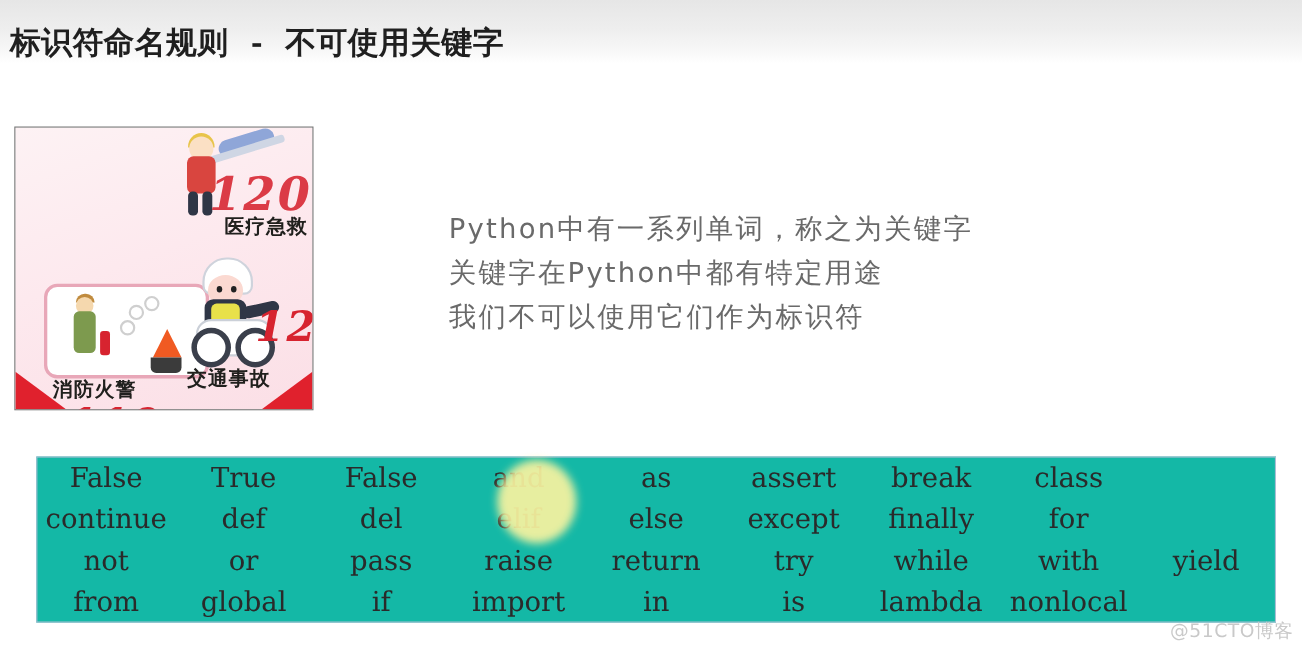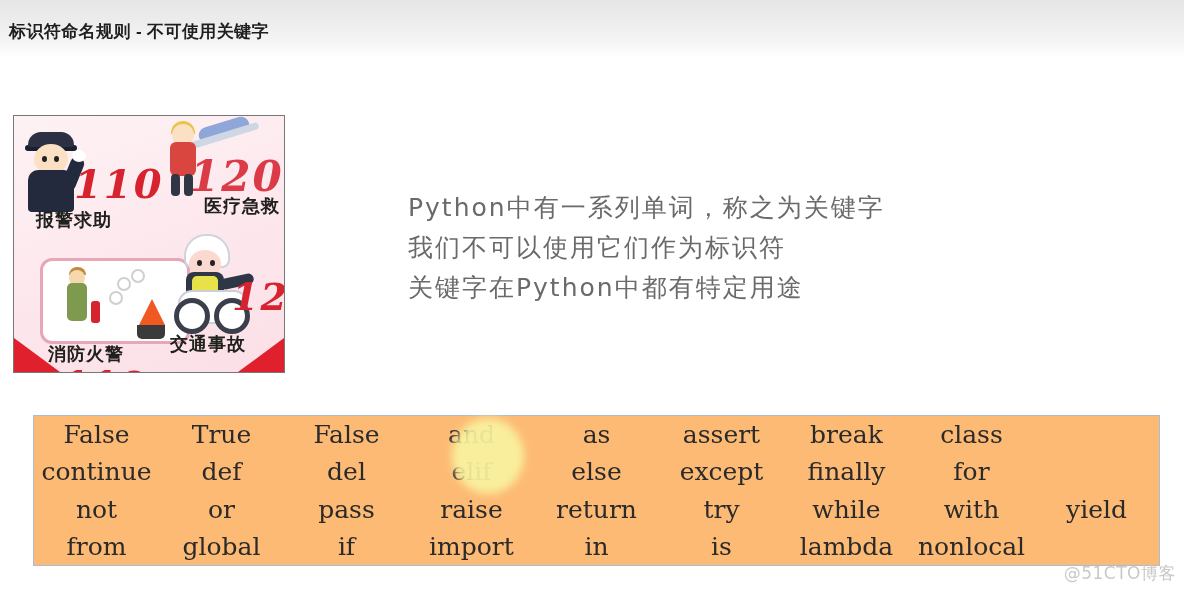--- a/index.html
+++ b/index.html
@@ -18,26 +18,26 @@
   
   #header-band {
     position: absolute;
     left: 0; top: 0;
     width: 1184px; height: 58px;
     background: linear-gradient(to bottom, #e6e6e6 0%, #eeeeee 45%, #f7f7f7 78%, #ffffff 100%);
   }
   #page-title {
     position: absolute;
     left: 9px; top: 20px;
-    font-size: 17px;
+    font-size: 28px;
     font-weight: bold;
     color: #1f1f1f;
     letter-spacing: 0.4px;
     white-space: nowrap;
-    font-family: Liberation Sans, sans-serif;
+    font-family: Liberation Mono, monospace;
   }
 
   
   #illustration {
     position: absolute;
     left: 13px; top: 115px;
     width: 272px; height: 258px;
     border: 1px solid #777;
     box-sizing: border-box;
     background: linear-gradient(160deg,#fdf2f4 0%, #fde9ee 45%, #fbdfe6 100%);
@@ -118,21 +118,21 @@
   }
   #body-text .line { display: block; }
 
   
   #keyword-table {
     position: absolute;
     left: 33px; top: 415px;
     width: 1127px; height: 151px;
     box-sizing: border-box;
     border: 1px solid #a9bdd4;
-    background: #fdba74;
+    background: #14b8a6;
   }
   #keyword-grid {
     width: 100%;
     height: 100%;
     border-collapse: collapse;
     table-layout: fixed;
     font-family: "DejaVu Serif", "Liberation Serif", serif;
     font-size: 25px;
     color: #2a2a2a;
   }
@@ -168,34 +168,20 @@
   }
 </style>
 </head>
 <body>
 
 <div id="header-band"></div>
 <div id="page-title">标识符命名规则 - 不可使用关键字</div>
 
 <div id="illustration">
 
-  <div class="illus-quad" style="left:6px; top:6px; width:130px; height:120px;">
-    <div class="fig">
-      <div class="police-brim"></div>
-      <div class="police-hat"></div>
-      <div class="police-face"></div>
-      <div class="police-eye" style="left:22px;"></div>
-      <div class="police-eye" style="left:34px;"></div>
-      <div class="police-body"></div>
-      <div class="police-arm"></div>
-      <div class="police-glove"></div>
-    </div>
-    <div class="illus-num" style="left:54px; top:38px; font-size:40px;">110</div>
-    <div class="illus-label" style="left:16px; top:86px;">报警求助</div>
-  </div>
 
   <div class="illus-quad" style="left:138px; top:2px; width:130px; height:120px;">
     <div class="fig">
       <div class="patient"></div>
       <div class="stretcher"></div>
       <div class="medic-hair"></div>
       <div class="medic-head"></div>
       <div class="medic-body"></div>
       <div class="medic-leg" style="left:19px;"></div>
       <div class="medic-leg" style="left:32px;"></div>
@@ -236,22 +222,22 @@
     <div class="illus-num" style="left:78px; top:46px; font-size:38px;">122</div>
     <div class="illus-label" style="left:16px; top:104px;">交通事故</div>
   </div>
 
   <div id="ribbon-left"></div>
   <div id="ribbon-right"></div>
 </div>
 
 <div id="body-text">
   <span class="line">Python中有一系列单词，称之为关键字</span>
+  <span class="line">关键字在Python中都有特定用途</span>
   <span class="line">我们不可以使用它们作为标识符</span>
-  <span class="line">关键字在Python中都有特定用途</span>
 </div>
 
 <div id="keyword-table">
   <table id="keyword-grid">
     <tbody>
         <tr>
           <td>False</td>
           <td>True</td>
           <td>False</td>
           <td>and</td>

